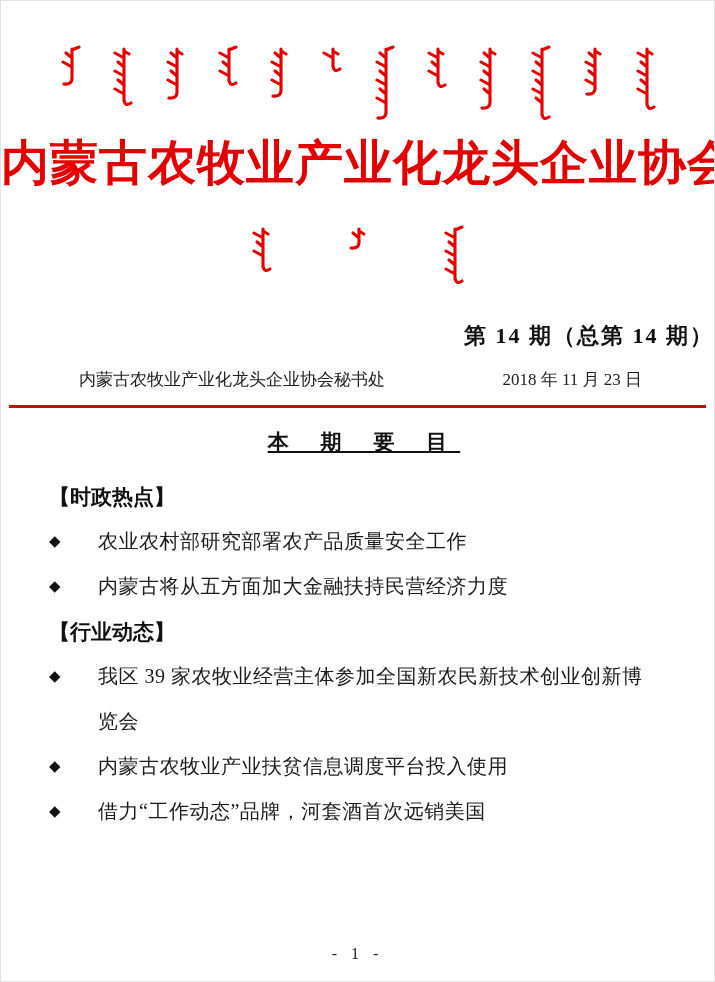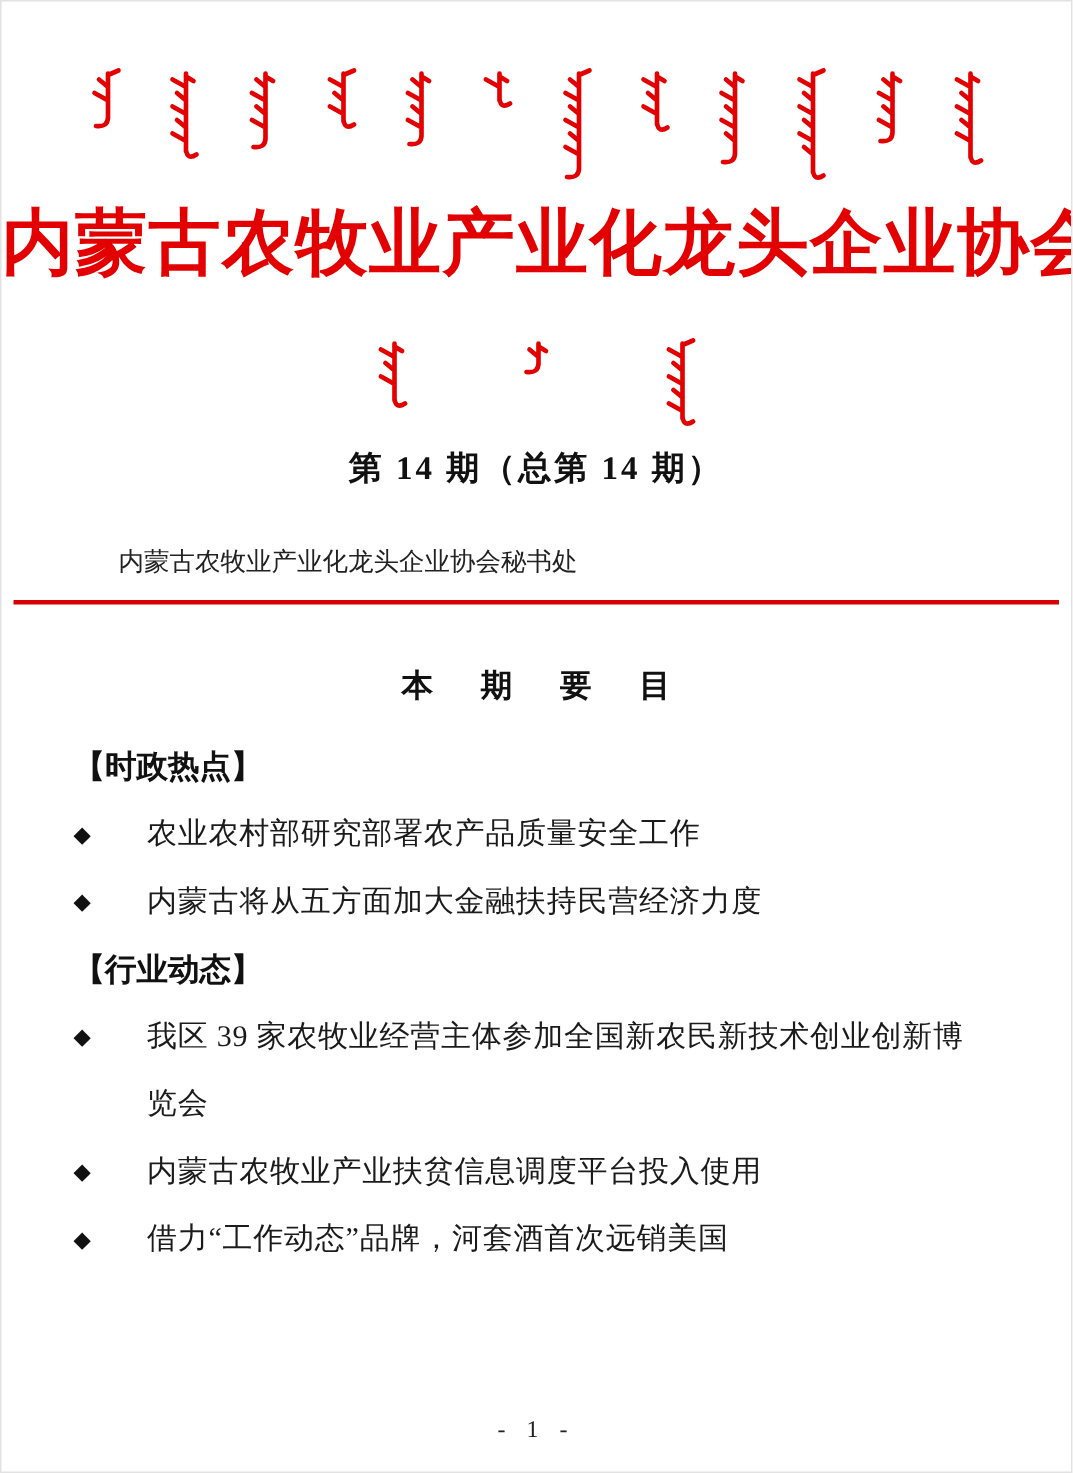--- a/index.html
+++ b/index.html
@@ -29,34 +29,35 @@
     margin-top:8px;text-align:center;color:var(--accent);
     font-size:48px;font-weight:bold;line-height:1.25;letter-spacing:1px;
     white-space:nowrap;
   }
   .newsletter-title{
     margin-top:2px;text-align:center;color:var(--accent);
     font-size:66px;font-weight:bold;line-height:1.1;
     letter-spacing:13px;text-indent:13px;white-space:nowrap;
   }
   .issue-line{
-    margin-top:8px;text-align:center;
+    margin-top:32px;text-align:right;
     font-size:22px;font-weight:bold;letter-spacing:2px;color:#111;
   }
   .meta-row{
-    margin-top:36px;padding:0 72px 0 78px;
+    margin-top:17px;padding:0 72px 0 78px;
     display:flex;justify-content:space-between;align-items:flex-start;
     font-size:17px;color:#222;
   }
   .rule{margin:14px 8px 0 8px;border-top:3px solid var(--rule);height:0;}
   
   .toc-title{
-    margin-top:40px;text-align:center;font-weight:bold;font-size:21px;
+    margin-top:20px;text-align:center;font-weight:bold;font-size:21px;
     letter-spacing:13px;text-indent:13px;color:#111;
     font-family:"Liberation Sans","DejaVu Sans",sans-serif;
+    text-decoration:underline;
   }
   .toc{margin-top:18px;padding:0 68px 0 48px;}
   .toc-heading{
     font-size:21px;font-weight:bold;line-height:45px;color:#111;
     font-family:"Liberation Sans","DejaVu Sans",sans-serif;
   }
   .toc-item{display:flex;align-items:flex-start;font-size:20px;line-height:45px;color:#1b1b1b;}
   .bullet{flex:none;width:29px;font-size:15px;line-height:45px;
     font-family:"DejaVu Sans","Liberation Sans",sans-serif;color:#111;}
   .item-text{flex:1;letter-spacing:0.5px;margin-left:20px;}
@@ -122,20 +123,21 @@
       <svg class="mg" width="20" height="62" viewBox="0 0 20 62" aria-hidden="true">
             <path d="M11 4 L11 54 M11 5 L18 2 M11 53 Q12 60 18 56 M11 13 L2 8 M11 22 L5 17 M11 31 L2 26 M11 40 L5 35 M11 49 L2 44"></path>
           </svg>
     </div>
 
 
   <div class="issue-line">第 14 期（总第 14 期）</div>
 
   <div class="meta-row">
     <span>内蒙古农牧业产业化龙头企业协会秘书处</span>
+    <span>2018 年 11 月 23 日</span>
   </div>
 
   <div class="rule"></div>
 
   <div class="toc-title">本 期 要 目</div>
 
   <div class="toc">
 
     <div class="toc-heading">【时政热点】</div>
 

